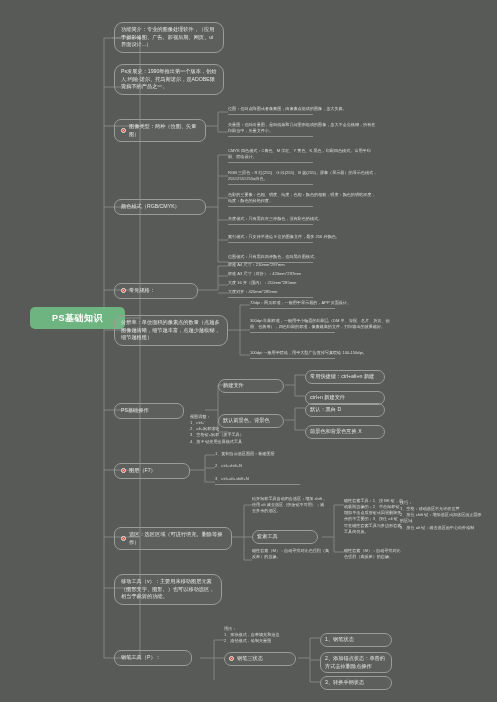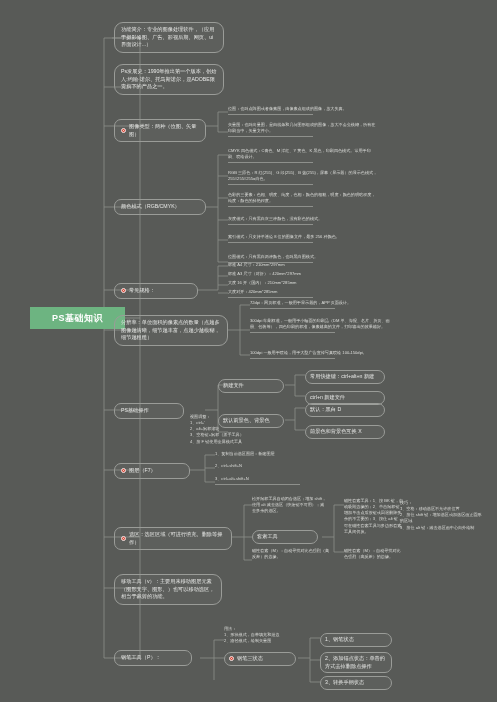--- a/index.html
+++ b/index.html
@@ -14,21 +14,21 @@
   svg.wires{position:absolute;left:0;top:0;width:497px;height:702px;pointer-events:none;}
   .node{
     position:absolute;
     box-sizing:border-box;
     color:#e9eae8;
   }
   
   .root{
     left:30px;top:307px;width:95px;height:22px;
     background:#6db481;
-    border-radius:0;
+    border-radius:5px;
     display:flex;align-items:center;justify-content:center;
     font-size:9px;font-weight:bold;color:#ffffff;
     letter-spacing:.5px;
   }
   
   .branch{
     border:1px solid #9a9c98;
     border-radius:9px;
     background:rgba(255,255,255,0.03);
     padding:3px 6px;

